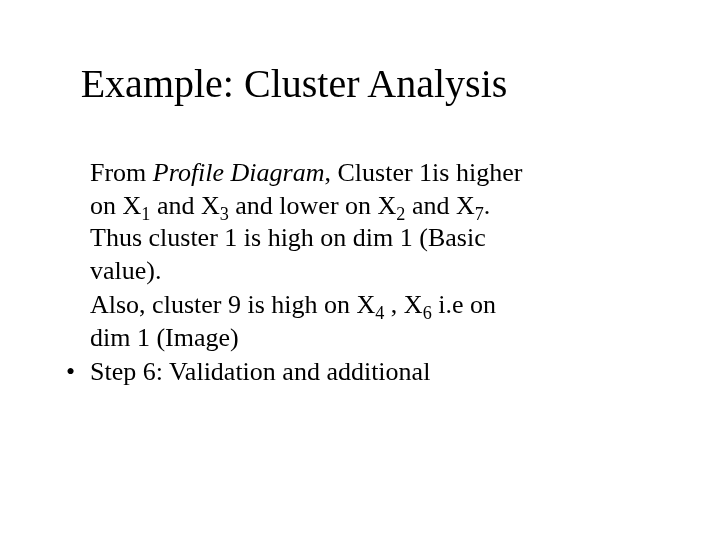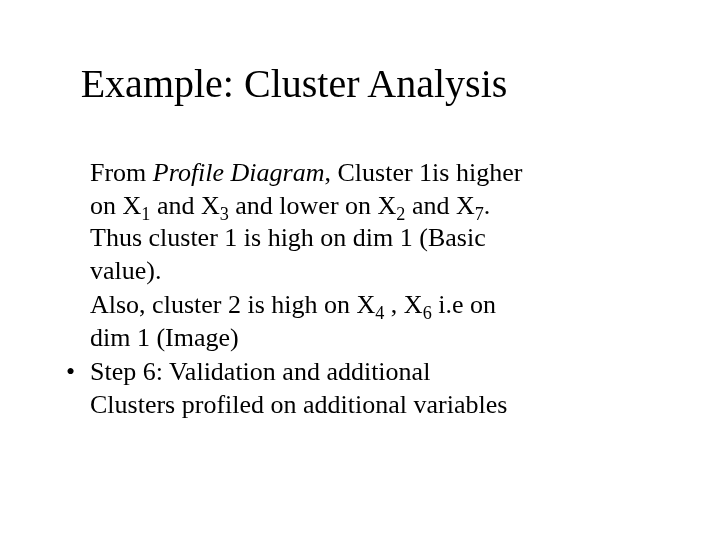--- a/index.html
+++ b/index.html
@@ -57,27 +57,24 @@
 
   <div class="title">Example: Cluster Analysis</div>
 
   <div class="body">
 
     <p class="para first">
       <span>From </span><span class="italic">Profile Diagram</span><span>, Cluster 1is higher on X</span><sub>1</sub><span> and X</span><sub>3</sub><span> and lower on X</span><sub>2</sub><span> and X</span><sub>7</sub><span>. Thus cluster 1 is high on dim 1 (Basic value).</span>
     </p>
 
     <p class="para">
-      <span>Also, cluster 2 is high on X</span><sub>4</sub><span> , X</span><sub>6</sub><span>  i.e on dim 1 (Image)</span>
+      <span>Also, cluster 9 is high on X</span><sub>4</sub><span> , X</span><sub>6</sub><span>  i.e on dim 1 (Image)</span>
     </p>
 
     <p class="para bullet-row">
       <span class="dot">•</span>
       <span>Step 6: Validation and additional</span>
     </p>
 
-    <p class="para">
-      <span>Clusters profiled on additional variables</span>
-    </p>
 
   </div>
 
 </div>
 
 </body></html>

